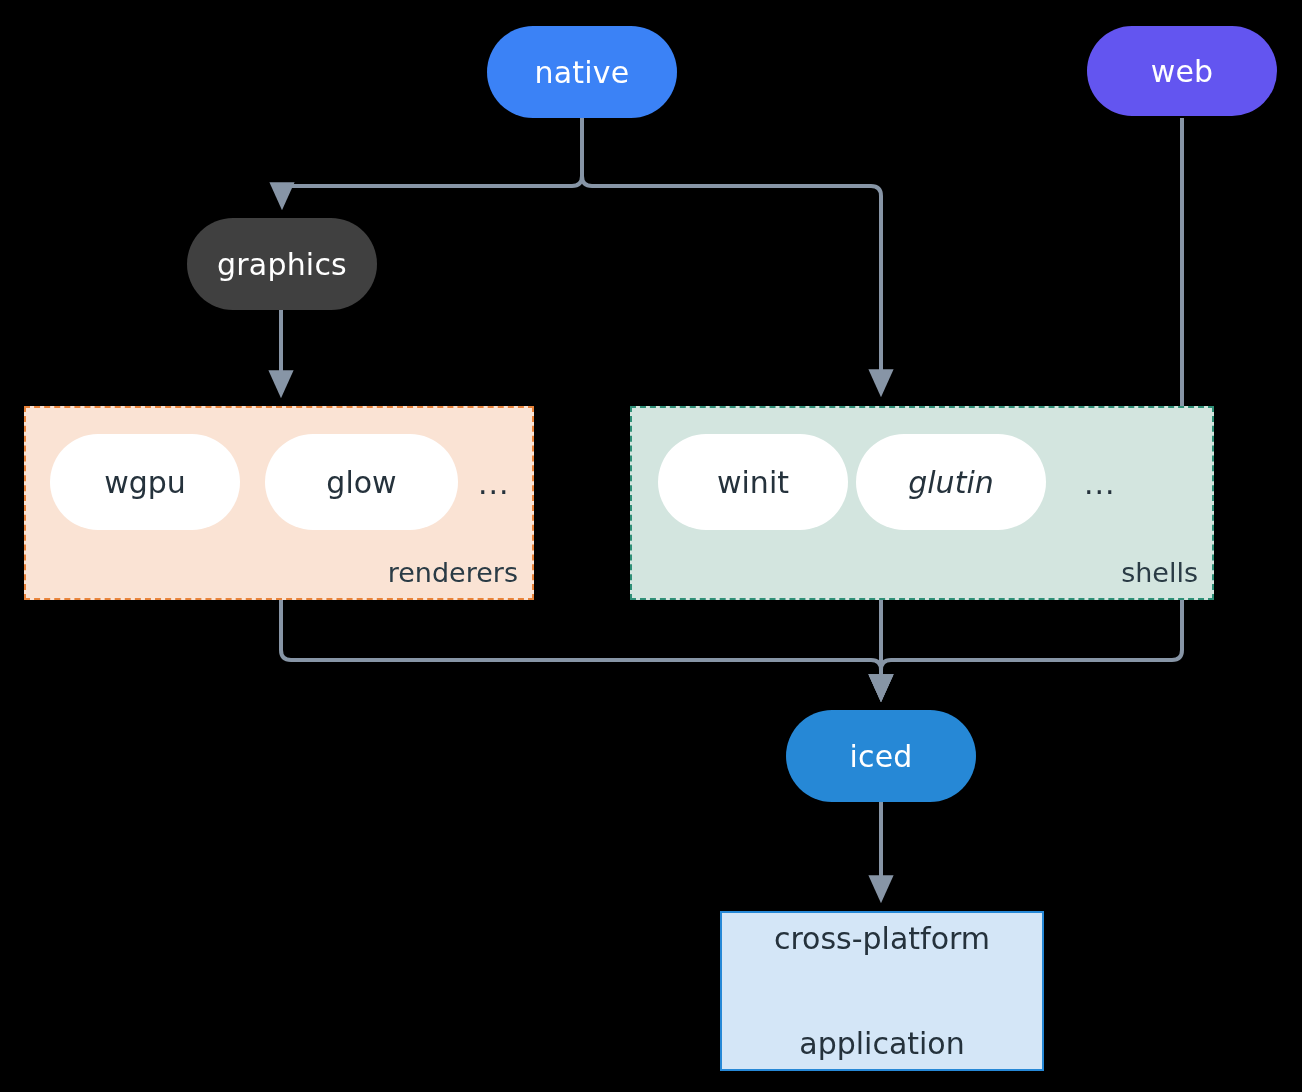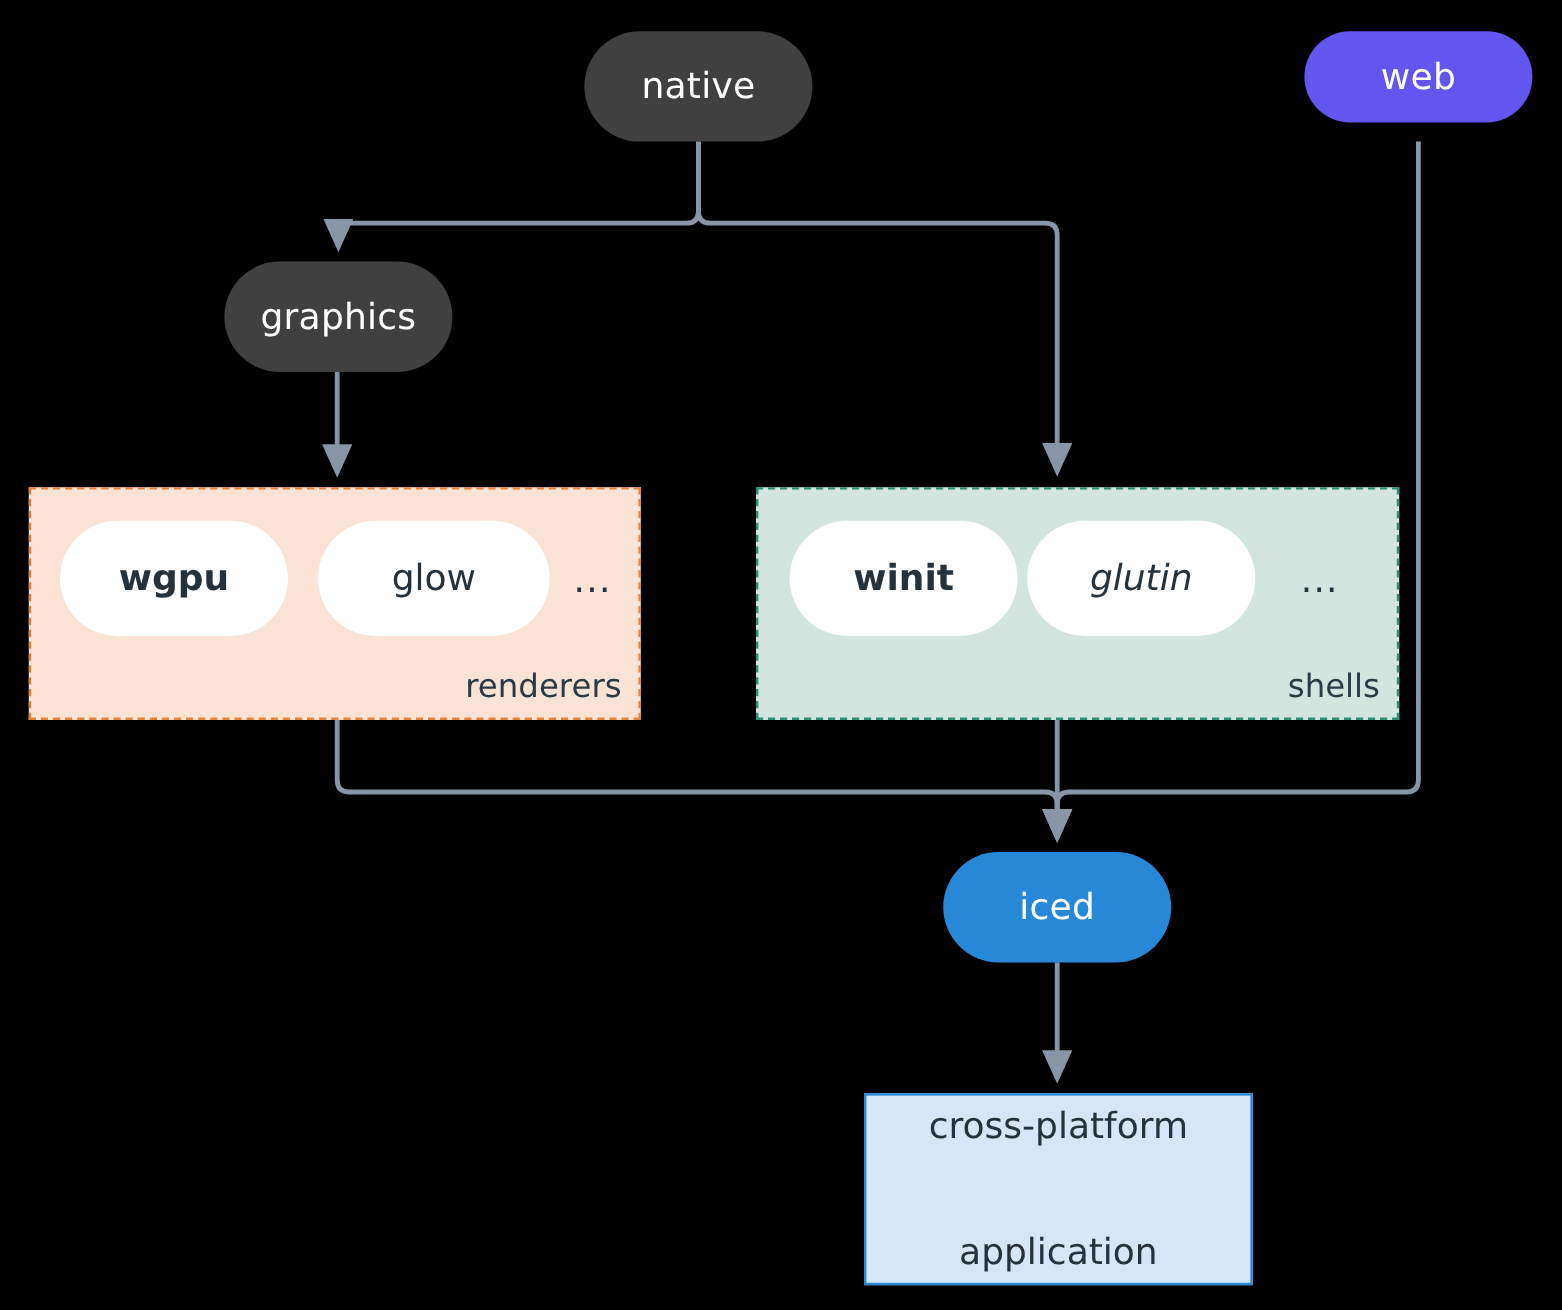--- a/index.html
+++ b/index.html
@@ -37,24 +37,24 @@
   }
   
   .pill {
     border-radius: 999px;
     color: #ffffff;
     font-size: 30px;
     letter-spacing: 0.2px;
   }
   .pill-native {
     left: 487px; top: 26px; width: 190px; height: 92px;
-    background: #404040;
+    background: #3b82f6;
   }
   .pill-web {
-    left: 1087px; top: 26px; width: 190px; height: 76px;
+    left: 1087px; top: 26px; width: 190px; height: 90px;
     background: #6355f0;
   }
   .pill-graphics {
     left: 187px; top: 218px; width: 190px; height: 92px;
     background: #404040;
   }
   .pill-iced {
     left: 786px; top: 710px; width: 190px; height: 92px;
     background: #2688d6;
   }
@@ -62,21 +62,21 @@
   .group {
     position: absolute;
     box-sizing: border-box;
   }
   .group-renderers {
     left: 24px; top: 406px; width: 510px; height: 194px;
     background: #fae3d4;
     border: 2px dashed #e8833a;
   }
   .group-shells {
-    left: 630px; top: 406px; width: 536px; height: 194px;
+    left: 630px; top: 406px; width: 584px; height: 194px;
     background: #d3e5df;
     border: 2px dashed #2f8f77;
   }
   .group-label {
     position: absolute;
     right: 14px;
     bottom: 10px;
     font-size: 27px;
     color: #2a3b45;
   }
@@ -86,21 +86,21 @@
     background: #ffffff;
     border-radius: 999px;
     display: flex;
     align-items: center;
     justify-content: center;
     color: #25323c;
     font-size: 30px;
     height: 96px;
     top: 26px;
   }
-  .chip-a { left: 24px; width: 190px; font-weight: bold; }
+  .chip-a { left: 24px; width: 190px; }
   .chip-b { left: 239px; width: 193px; }
   .ellipsis {
     position: absolute;
     top: 58px;
     left: 452px;
     font-size: 30px;
     color: #25323c;
     letter-spacing: 1px;
   }
   .group-shells .chip-a { left: 26px; width: 190px; }

